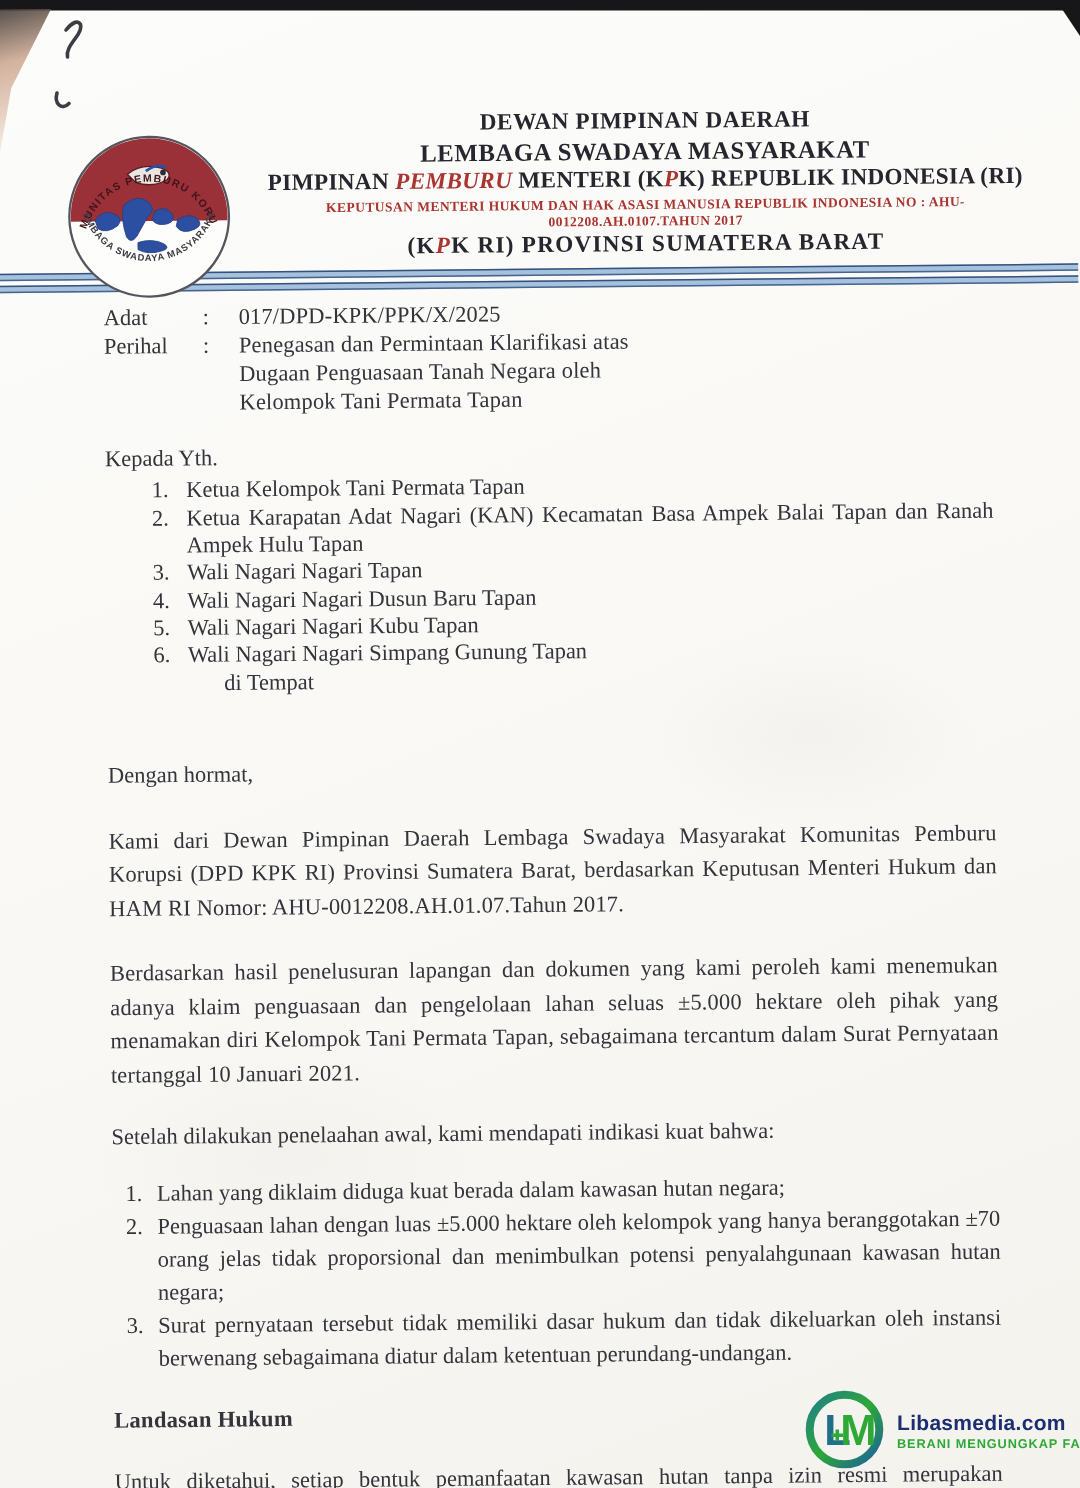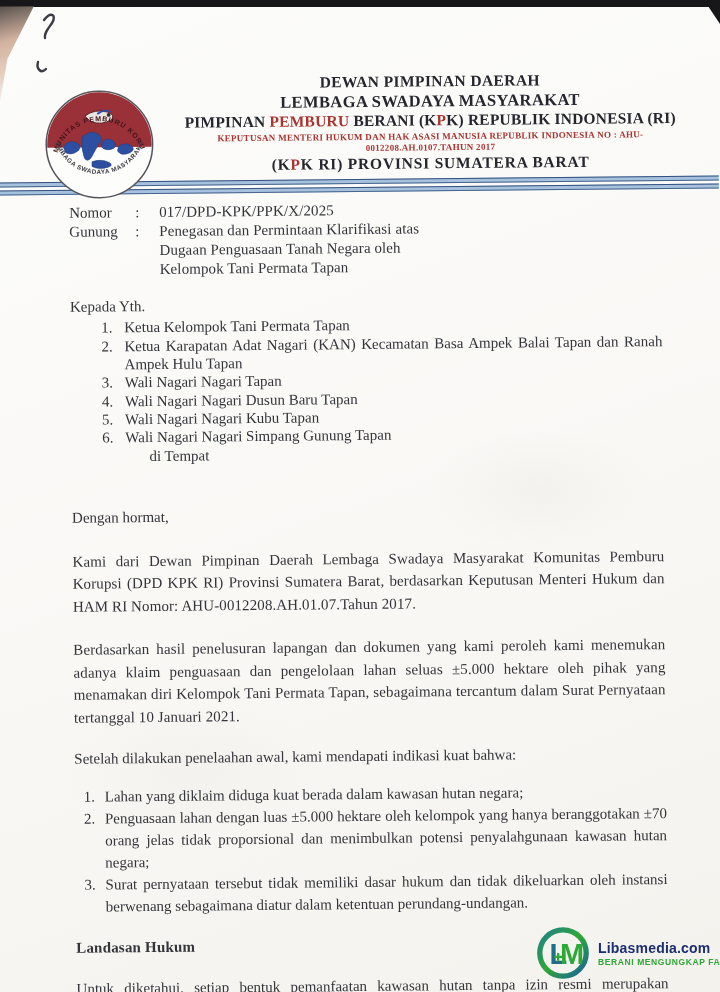--- a/index.html
+++ b/index.html
@@ -22,21 +22,21 @@
   .tilt{position:absolute;left:0;top:7px;width:720px;transform:rotate(-0.55deg);transform-origin:360px 300px;}
 
   
   .letterhead{position:relative;height:172px;}
   .org-logo{position:absolute;left:44px;top:78px;}
   .lh-text{position:absolute;left:158px;top:66px;width:548px;text-align:center;
         color:#26262e;font-weight:bold;line-height:1.22;}
   .lh1{font-size:15.5px;letter-spacing:.4px;}
   .lh2{font-size:16.5px;letter-spacing:.4px;}
   .lh3{font-size:15.5px;letter-spacing:.2px;}
-  .red{color:#a93430;}
+  .red{color:#a93430;font-style:italic;}
   .lh4{font-size:9px;letter-spacing:.3px;color:#a93430;width:452px;margin:1px auto 0;line-height:1.25;}
   .lh5{font-size:15.5px;letter-spacing:.8px;margin-top:1px;}
 
   .rule{margin-top:0;}
   .rule .bar{height:3px;background:#a6c1dd;border-top:1.5px solid #35517d;border-bottom:1px solid #46648c;}
   .rule .gap{height:3px;}
 
   
   .letter-body{padding:10px 58px 0 70px;font-size:15px;line-height:1.5;}
   .meta{display:grid;grid-template-columns:64px 22px 1fr;column-gap:2px;line-height:1.14;font-size:15px;}
@@ -109,39 +109,39 @@
           <textPath href="#arcTop" startOffset="50%" text-anchor="middle">KOMUNITAS PEMBURU KORUPSI</textPath>
         </text>
         <text font-family="Liberation Sans, sans-serif" font-size="6.6" font-weight="bold" fill="#3a3a40" letter-spacing="0.6">
           <textPath href="#arcBot" startOffset="50%" text-anchor="middle">LEMBAGA SWADAYA MASYARAKAT</textPath>
         </text>
       </svg>
 
       <div class="lh-text">
         <div class="lh1">DEWAN PIMPINAN DAERAH</div>
         <div class="lh2">LEMBAGA SWADAYA MASYARAKAT</div>
-        <div class="lh3"><span>PIMPINAN </span><span class="red">PEMBURU</span><span> BERANI (K</span><span class="red">P</span><span>K) REPUBLIK INDONESIA (RI)</span></div>
+        <div class="lh3"><span>PIMPINAN </span><span class="red">PEMBURU</span><span> MENTERI (K</span><span class="red">P</span><span>K) REPUBLIK INDONESIA (RI)</span></div>
         <div class="lh4">KEPUTUSAN MENTERI HUKUM DAN HAK ASASI MANUSIA REPUBLIK INDONESIA NO : AHU-0012208.AH.0107.TAHUN 2017</div>
         <div class="lh5"><span>(K</span><span class="red">P</span><span>K RI) PROVINSI SUMATERA BARAT</span></div>
       </div>
     </header>
 
     <div class="rule">
       <div class="bar"></div>
       <div class="gap"></div>
       <div class="bar"></div>
     </div>
 
     <main class="letter-body">
 
       <div class="meta">
-        <div class="cell">Nomor</div>
+        <div class="cell">Adat</div>
         <div class="cell">:</div>
         <div class="cell val">017/DPD-KPK/PPK/X/2025</div>
-        <div class="cell">Gunung</div>
+        <div class="cell">Perihal</div>
         <div class="cell">:</div>
         <div class="cell val">Penegasan dan Permintaan Klarifikasi atas</div>
         <div class="cell"></div>
         <div class="cell"></div>
         <div class="cell val">Dugaan Penguasaan Tanah Negara oleh</div>
         <div class="cell"></div>
         <div class="cell"></div>
         <div class="cell val">Kelompok Tani Permata Tapan</div>
       </div>
 

